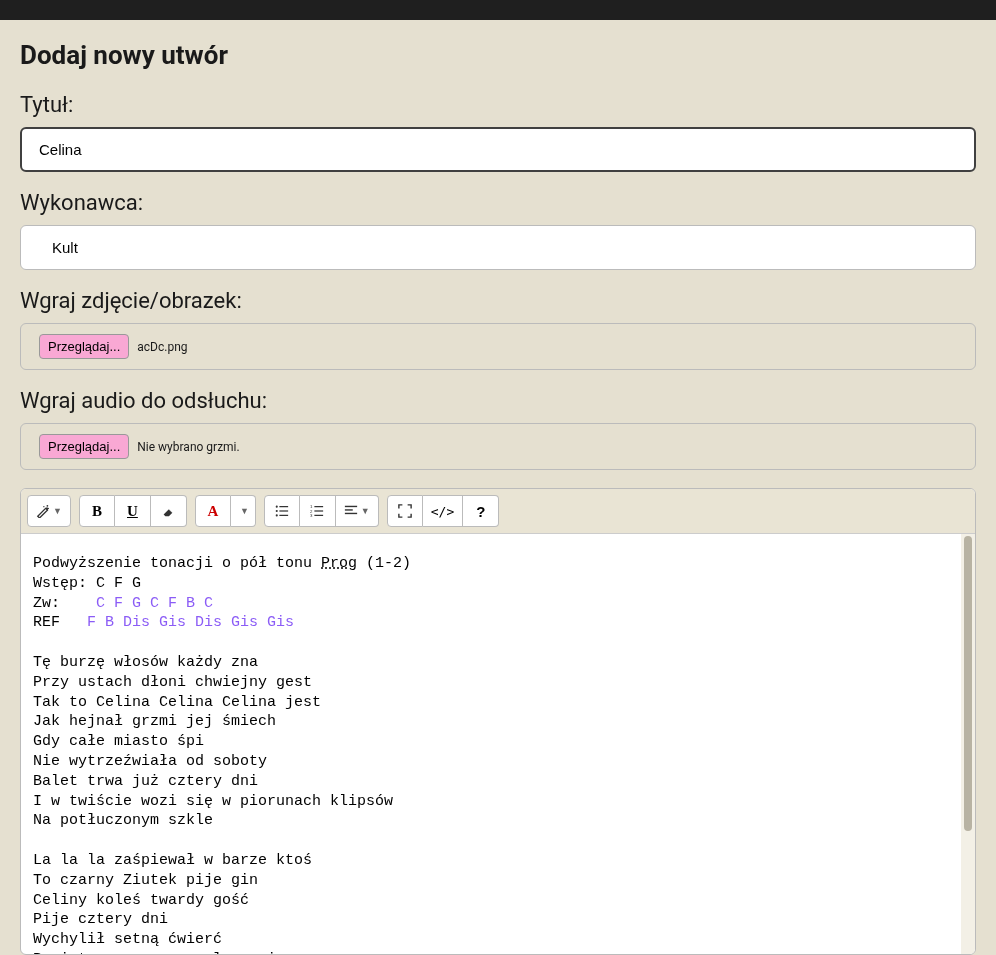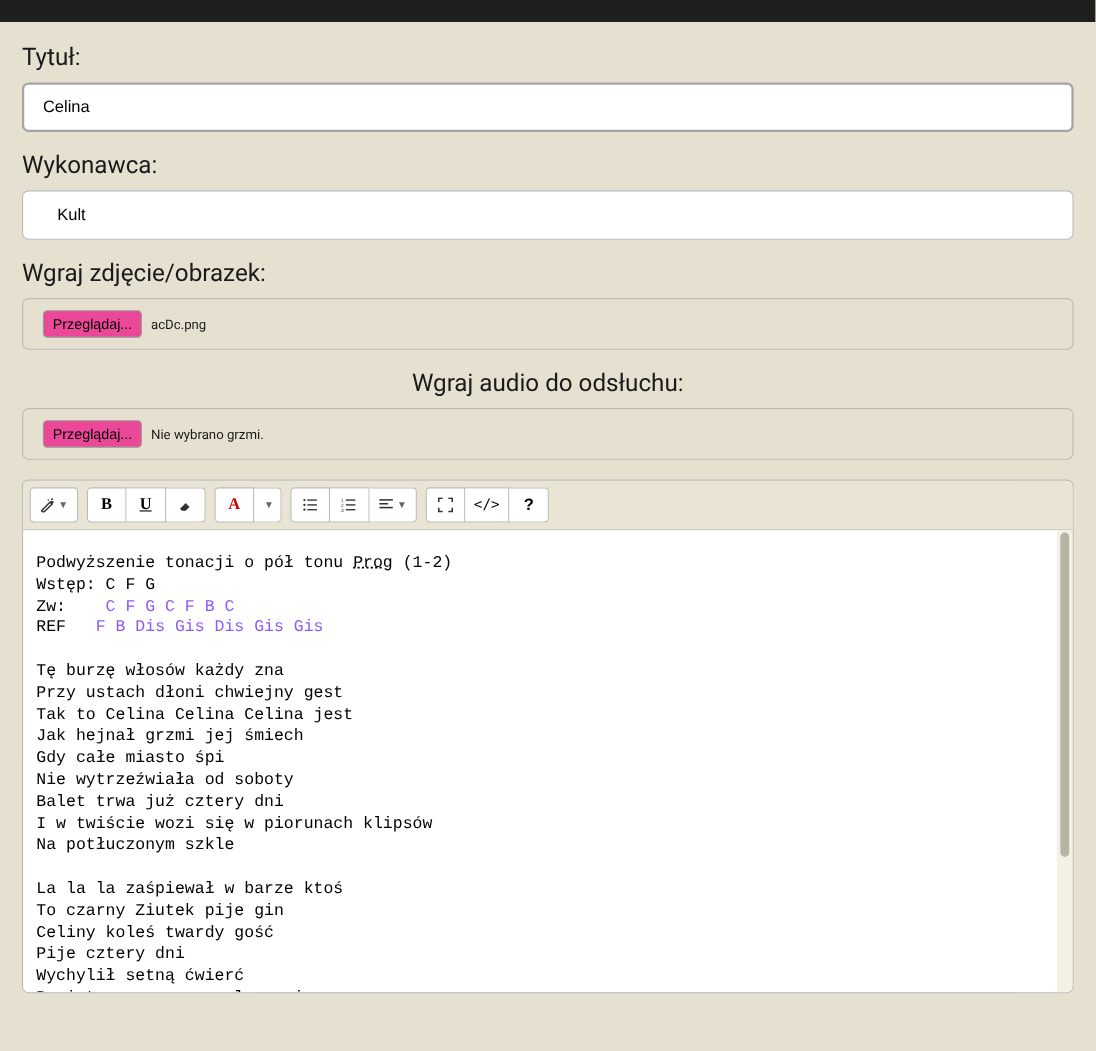--- a/index.html
+++ b/index.html
@@ -29,46 +29,46 @@
 }
 .text-input {
   width: 100%;
   padding: 13px 31px;
   font-size: 15px;
   border: 1px solid #bbb;
   border-radius: 6px;
   background: #fff;
 }
 .text-input.focused {
-  border: 2px solid #a3a3a3;
+  border: 2px solid #404040;
   outline: none;
   padding: 12px 17px;
 }
 .file-box {
   width: 100%;
   padding: 10px 18px;
   border: 1px solid #bbb;
   border-radius: 6px;
   background: #e5e0d0;
   display: flex;
   align-items: center;
   gap: 8px;
 }
 .browse-btn {
   font-size: 13px;
   padding: 4px 8px;
   border: 1px solid #999;
   border-radius: 4px;
-  background: #ec4899;
+  background: #f9a8d4;
   cursor: pointer;
 }
 .file-text {
   font-size: 12px;
 }
-.audio-label { margin-bottom: 10px; margin-top: 0; text-align: center; }
+.audio-label { margin-bottom: 10px; margin-top: 0; }
 
 .editor-wrap {
   border: 1px solid #bbb;
   border-radius: 6px;
   background: #fff;
   overflow: hidden;
 }
 .toolbar {
   background: #e9e4d4;
   border-bottom: 1px solid #ccc;
@@ -132,20 +132,21 @@
   height: 295px;
 }
 svg { display: block; }
 </style>
 </head>
 <body>
 
 <div class="top-bar"></div>
 
 <div class="container">
+  <h1>Dodaj nowy utwór</h1>
 
   <div class="field-group">
     <label class="field-label">Tytuł:</label>
     <input class="text-input focused" type="text" value="Celina" style="">
   </div>
 
   <div class="field-group">
     <label class="field-label">Wykonawca:</label>
     <input class="text-input" type="text" value="Kult" style="">
   </div>

